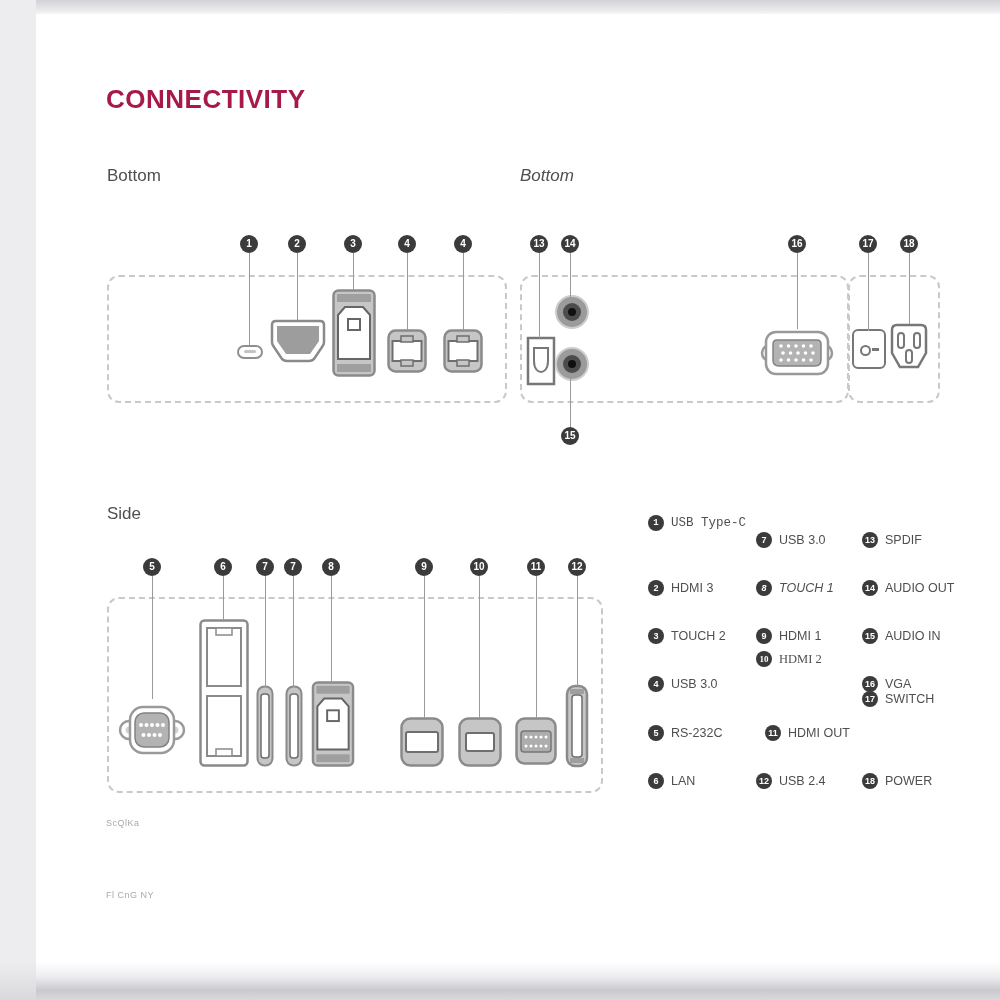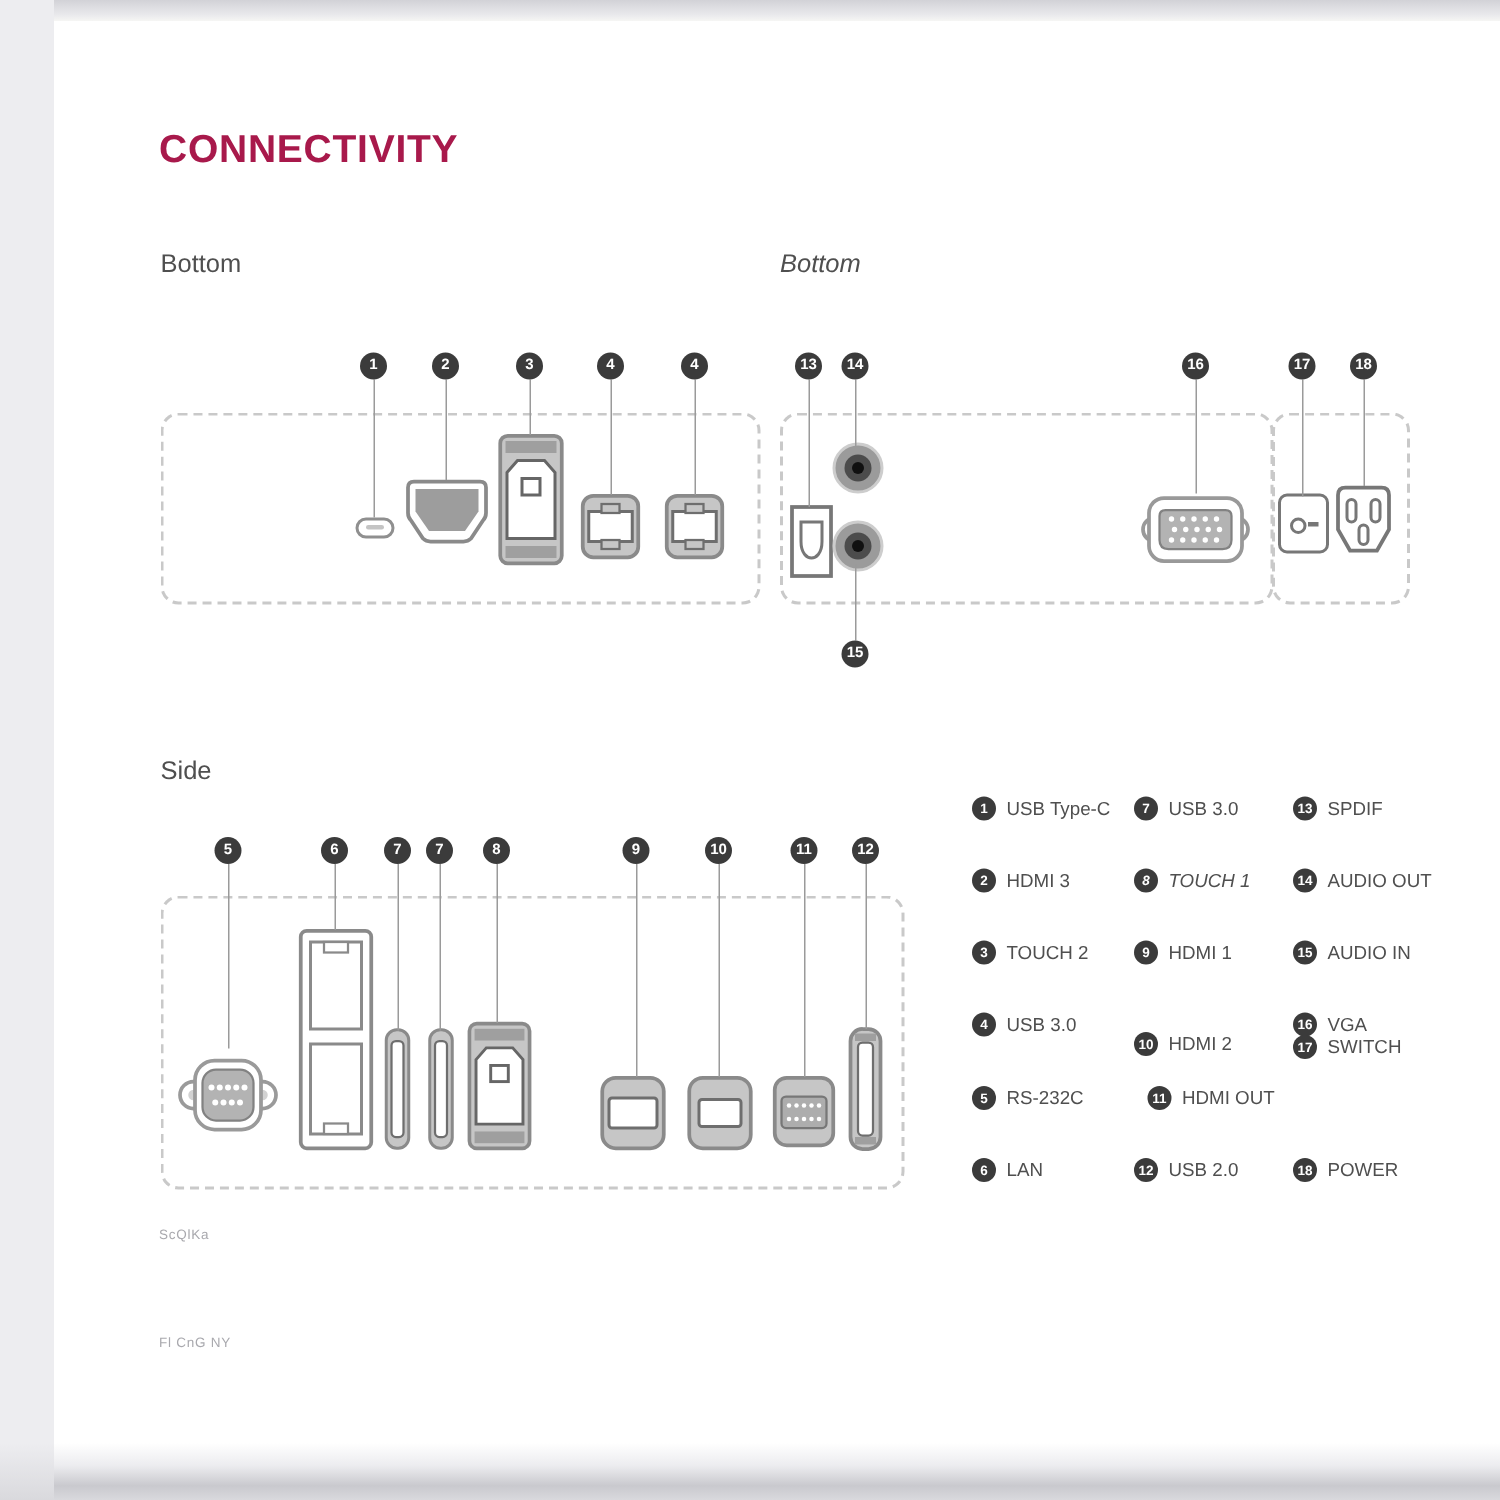--- a/index.html
+++ b/index.html
@@ -285,32 +285,32 @@
       <div class="callout" style="left: 415px; top: 558px;">9</div>
       <div class="cline" style="left: 478.5px; top: 576px; height: 142px;"></div>
       <div class="callout" style="left: 470px; top: 558px;">10</div>
       <div class="cline" style="left: 535.5px; top: 576px; height: 142px;"></div>
       <div class="callout" style="left: 527px; top: 558px;">11</div>
       <div class="cline" style="left: 576.5px; top: 576px; height: 110px;"></div>
       <div class="callout" style="left: 568px; top: 558px;">12</div>
     </div>
 
   <div id="legend">
-      <div class="legend-item" style="left: 648px; top: 530px;"><span class="lnum">1</span><span class="llabel">USB Type-C</span></div>
+      <div class="legend-item" style="left: 648px; top: 514px; font-family: Liberation Mono, monospace;"><span class="lnum">1</span><span class="llabel">USB Type-C</span></div>
       <div class="legend-item" style="left: 648px; top: 578.2px;"><span class="lnum">2</span><span class="llabel">HDMI 3</span></div>
       <div class="legend-item" style="left: 648px; top: 626.4px;"><span class="lnum">3</span><span class="llabel">TOUCH 2</span></div>
       <div class="legend-item" style="left: 648px; top: 674.6px;"><span class="lnum">4</span><span class="llabel">USB 3.0</span></div>
       <div class="legend-item" style="left: 648px; top: 722.8px;"><span class="lnum">5</span><span class="llabel">RS-232C</span></div>
       <div class="legend-item" style="left: 648px; top: 771px;"><span class="lnum">6</span><span class="llabel">LAN</span></div>
       <div class="legend-item" style="left: 756px; top: 530px;"><span class="lnum">7</span><span class="llabel">USB 3.0</span></div>
       <div class="legend-item" style="left: 756px; top: 578.2px; font-style: italic;"><span class="lnum">8</span><span class="llabel">TOUCH 1</span></div>
       <div class="legend-item" style="left: 756px; top: 626.4px;"><span class="lnum">9</span><span class="llabel">HDMI 1</span></div>
-      <div class="legend-item" style="left: 756px; top: 687px;"><span class="lnum">10</span><span class="llabel">HDMI 2</span></div>
+      <div class="legend-item" style="left: 756px; top: 649px; font-family: Liberation Serif, serif;"><span class="lnum">10</span><span class="llabel">HDMI 2</span></div>
       <div class="legend-item" style="left: 765px; top: 722.8px;"><span class="lnum">11</span><span class="llabel">HDMI OUT</span></div>
-      <div class="legend-item" style="left: 756px; top: 771px;"><span class="lnum">12</span><span class="llabel">USB 2.0</span></div>
+      <div class="legend-item" style="left: 756px; top: 771px;"><span class="lnum">12</span><span class="llabel">USB 2.4</span></div>
       <div class="legend-item" style="left: 862px; top: 530px;"><span class="lnum">13</span><span class="llabel">SPDIF</span></div>
       <div class="legend-item" style="left: 862px; top: 578.2px;"><span class="lnum">14</span><span class="llabel">AUDIO OUT</span></div>
       <div class="legend-item" style="left: 862px; top: 626.4px;"><span class="lnum">15</span><span class="llabel">AUDIO IN</span></div>
       <div class="legend-item" style="left: 862px; top: 674.6px;"><span class="lnum">16</span><span class="llabel">VGA</span></div>
       <div class="legend-item" style="left: 862px; top: 689px;"><span class="lnum">17</span><span class="llabel">SWITCH</span></div>
       <div class="legend-item" style="left: 862px; top: 771px;"><span class="lnum">18</span><span class="llabel">POWER</span></div>
     </div>
 
   <div class="footnote" style="left:106px;top:818px;">ScQlKa</div>
   <div class="footnote" style="left:106px;top:890px;">Fl CnG NY</div>

